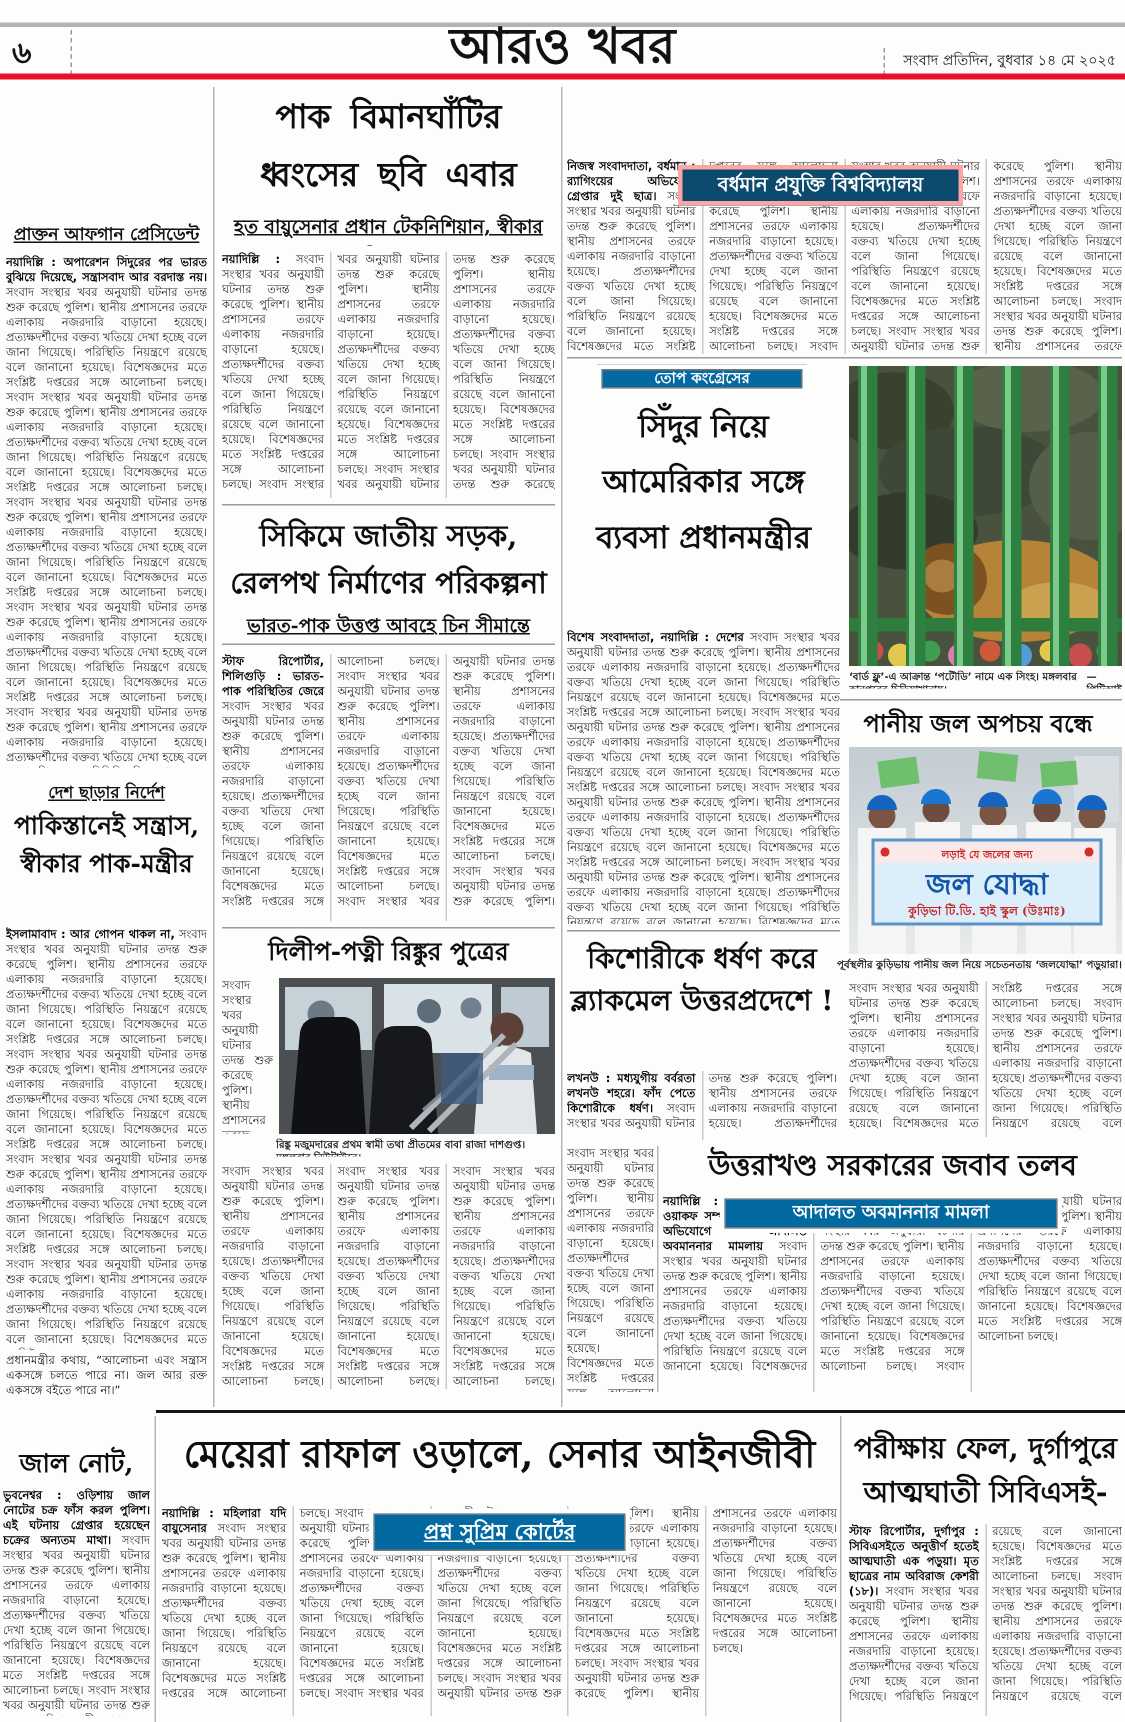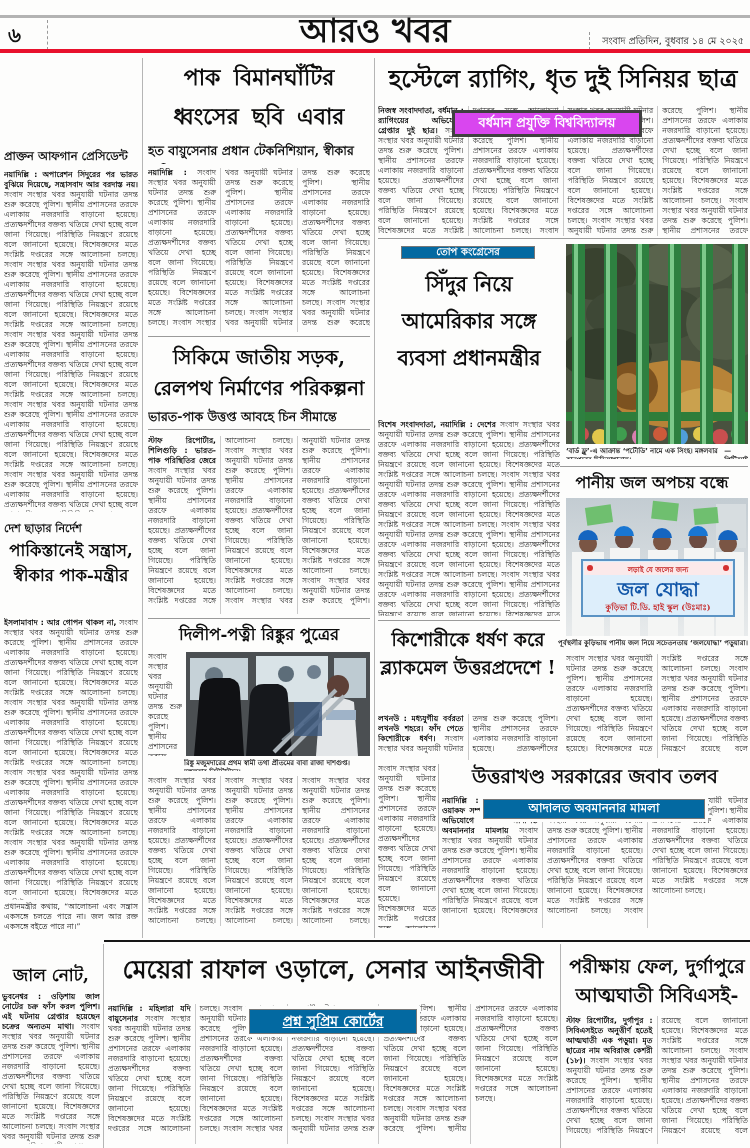--- a/index.html
+++ b/index.html
@@ -10,32 +10,32 @@
     font-family:"DejaVu Serif", serif; color:#111;
   }
   .abs { position:absolute; overflow:hidden; }
   .hl { font-weight:bold; text-align:center; color:#0d0d0d; }
   .body-txt {
     font-size:7.6px; line-height:10px; text-align:justify; color:#2a2a2a;
     column-gap:9px; column-rule:1px solid #c9c9c9;
     font-family:"DejaVu Sans", sans-serif;
   }
   .body-txt b { color:#000; }
-  .kicker { font-weight:bold; text-align:left; }
+  .kicker { font-weight:bold; text-align:center;text-decoration:underline; }
   .hr { background:#9a9a9a; height:1px; }
   .vr { background:#b5b5b5; width:1px; }
   .caption { font-size:6.8px; line-height:9px; color:#222; font-family:"DejaVu Sans", sans-serif; font-weight:bold; }
   .graybox {
     background:#0369a1; color:#fff; font-weight:bold; text-align:center;
     border:3px solid #fdfdfc; box-shadow:0 0 0 1px #777 inset;
     display:flex; align-items:center; justify-content:center;
   }
   .redbox {
-    background:#d946ef; color:#fff; font-weight:bold; text-align:center;
-    border:3px solid #404040; display:flex; align-items:center; justify-content:center;
+    background:#0c4a6e; color:#fff; font-weight:bold; text-align:center;
+    border:3px solid #fca5a5; display:flex; align-items:center; justify-content:center;
   }
   
   #mast-topline { left:0; top:15px; width:750px; height:3px; background:#b3b3b3; }
   #page-number { left:8px; top:20px; width:40px; height:30px; font-size:20px; font-weight:bold; border-right:1px dashed #999; }
   #section-title { left:0; top:10px; width:750px; height:42px; font-size:33px; line-height:42px; font-weight:bold; text-align:center; }
   #mast-dateline { right:6px; top:32px; height:18px; line-height:18px; font-size:9.5px; padding-left:12px; border-left:1px dashed #999; font-family:"DejaVu Sans", sans-serif; }
   #mast-redline { left:0; top:49px; width:750px; height:4px; background:#e8112d; }
 
   
   #cease-hl   { left:4px;  top:62px;  width:134px; height:82px; font-size:17px; line-height:27px; }
@@ -158,21 +158,20 @@
         <line x1="96" y1="88" x2="112" y2="74"></line>
         <line x1="118" y1="72" x2="134" y2="58"></line>
       </g>
       <rect x="108" y="50" width="28" height="34" fill="#3d5a80" opacity="0.8"></rect>
     </svg>
   </div>
   <div class="abs caption" id="car-cap">রিঙ্কু মজুমদারের প্রথম স্বামী তথা প্রীতমের বাবা রাজা দাশগুপ্ত। মঙ্গলবার নিউটাউনে।</div>
   <div class="abs body-txt" id="dilip-body"><span> সংবাদ সংস্থার খবর অনুযায়ী ঘটনার তদন্ত শুরু করেছে পুলিশ। স্থানীয় প্রশাসনের তরফে এলাকায় নজরদারি বাড়ানো হয়েছে। প্রত্যক্ষদর্শীদের বক্তব্য খতিয়ে দেখা হচ্ছে বলে জানা গিয়েছে। পরিস্থিতি নিয়ন্ত্রণে রয়েছে বলে জানানো হয়েছে। বিশেষজ্ঞদের মতে সংশ্লিষ্ট দপ্তরের সঙ্গে আলোচনা চলছে। সংবাদ সংস্থার খবর অনুযায়ী ঘটনার তদন্ত শুরু করেছে পুলিশ। স্থানীয় প্রশাসনের তরফে এলাকায় নজরদারি বাড়ানো হয়েছে। প্রত্যক্ষদর্শীদের বক্তব্য খতিয়ে দেখা হচ্ছে বলে জানা গিয়েছে। পরিস্থিতি নিয়ন্ত্রণে রয়েছে বলে জানানো হয়েছে। বিশেষজ্ঞদের মতে সংশ্লিষ্ট দপ্তরের সঙ্গে আলোচনা চলছে। সংবাদ সংস্থার খবর অনুযায়ী ঘটনার তদন্ত শুরু করেছে পুলিশ। স্থানীয় প্রশাসনের তরফে এলাকায় নজরদারি বাড়ানো হয়েছে। প্রত্যক্ষদর্শীদের বক্তব্য খতিয়ে দেখা হচ্ছে বলে জানা গিয়েছে। পরিস্থিতি নিয়ন্ত্রণে রয়েছে বলে জানানো হয়েছে। বিশেষজ্ঞদের মতে সংশ্লিষ্ট দপ্তরের সঙ্গে আলোচনা চলছে। সংবাদ সংস্থার খবর অনুযায়ী ঘটনার তদন্ত শুরু করেছে পুলিশ। স্থানীয় প্রশাসনের তরফে এলাকায় নজরদারি বাড়ানো হয়েছে। প্রত্যক্ষদর্শীদের বক্তব্য খতিয়ে দেখা হচ্ছে বলে জানা গিয়েছে। পরিস্থিতি নিয়ন্ত্রণে রয়েছে বলে জানানো হয়েছে। বিশেষজ্ঞদের মতে সংশ্লিষ্ট দপ্তরের সঙ্গে আলোচনা চলছে। সংবাদ সংস্থার খবর অনুযায়ী ঘটনার তদন্ত শুরু করেছে পুলিশ। স্থানীয় প্রশাসনের তরফে এলাকায় নজরদারি বাড়ানো হয়েছে। প্রত্যক্ষদর্শীদের বক্তব্য খতিয়ে দেখা হচ্ছে বলে জানা গিয়েছে। পরিস্থিতি নিয়ন্ত্রণে রয়েছে বলে জানানো হয়েছে। বিশেষজ্ঞদের মতে সংশ্লিষ্ট দপ্তরের সঙ্গে আলোচনা চলছে। </span></div>
   <div class="abs vr" id="vr-centre"></div>
 
-  <div class="abs hl" id="rag-hl">হস্টেলে র‍্যাগিং, ধৃত দুই সিনিয়র ছাত্র</div>
   <div class="abs body-txt" id="rag-body"><b>নিজস্ব সংবাদদাতা, বর্ধমান : র‍্যাগিংয়ের অভিযোগে গ্রেপ্তার দুই ছাত্র।</b><span> সংবাদ সংস্থার খবর অনুযায়ী ঘটনার তদন্ত শুরু করেছে পুলিশ। স্থানীয় প্রশাসনের তরফে এলাকায় নজরদারি বাড়ানো হয়েছে। প্রত্যক্ষদর্শীদের বক্তব্য খতিয়ে দেখা হচ্ছে বলে জানা গিয়েছে। পরিস্থিতি নিয়ন্ত্রণে রয়েছে বলে জানানো হয়েছে। বিশেষজ্ঞদের মতে সংশ্লিষ্ট দপ্তরের সঙ্গে আলোচনা চলছে। সংবাদ সংস্থার খবর অনুযায়ী ঘটনার তদন্ত শুরু করেছে পুলিশ। স্থানীয় প্রশাসনের তরফে এলাকায় নজরদারি বাড়ানো হয়েছে। প্রত্যক্ষদর্শীদের বক্তব্য খতিয়ে দেখা হচ্ছে বলে জানা গিয়েছে। পরিস্থিতি নিয়ন্ত্রণে রয়েছে বলে জানানো হয়েছে। বিশেষজ্ঞদের মতে সংশ্লিষ্ট দপ্তরের সঙ্গে আলোচনা চলছে। সংবাদ সংস্থার খবর অনুযায়ী ঘটনার তদন্ত শুরু করেছে পুলিশ। স্থানীয় প্রশাসনের তরফে এলাকায় নজরদারি বাড়ানো হয়েছে। প্রত্যক্ষদর্শীদের বক্তব্য খতিয়ে দেখা হচ্ছে বলে জানা গিয়েছে। পরিস্থিতি নিয়ন্ত্রণে রয়েছে বলে জানানো হয়েছে। বিশেষজ্ঞদের মতে সংশ্লিষ্ট দপ্তরের সঙ্গে আলোচনা চলছে। সংবাদ সংস্থার খবর অনুযায়ী ঘটনার তদন্ত শুরু করেছে পুলিশ। স্থানীয় প্রশাসনের তরফে এলাকায় নজরদারি বাড়ানো হয়েছে। প্রত্যক্ষদর্শীদের বক্তব্য খতিয়ে দেখা হচ্ছে বলে জানা গিয়েছে। পরিস্থিতি নিয়ন্ত্রণে রয়েছে বলে জানানো হয়েছে। বিশেষজ্ঞদের মতে সংশ্লিষ্ট দপ্তরের সঙ্গে আলোচনা চলছে। সংবাদ সংস্থার খবর অনুযায়ী ঘটনার তদন্ত শুরু করেছে পুলিশ। স্থানীয় প্রশাসনের তরফে এলাকায় নজরদারি বাড়ানো হয়েছে। প্রত্যক্ষদর্শীদের বক্তব্য খতিয়ে দেখা হচ্ছে বলে জানা গিয়েছে। পরিস্থিতি নিয়ন্ত্রণে রয়েছে বলে জানানো হয়েছে। বিশেষজ্ঞদের মতে সংশ্লিষ্ট দপ্তরের সঙ্গে আলোচনা চলছে। </span></div>
   <div class="abs redbox" id="rag-box">বর্ধমান প্রযুক্তি বিশ্ববিদ্যালয়</div>
   <div class="abs hr" id="hr-r1"></div>
 
   <div class="abs graybox" id="sin-kicker">তোপ কংগ্রেসের</div>
   <div class="abs hl" id="sin-hl">সিঁদুর নিয়ে আমেরিকার সঙ্গে ব্যবসা প্রধানমন্ত্রীর</div>
   <div class="abs body-txt" id="sin-body"><b>বিশেষ সংবাদদাতা, নয়াদিল্লি : দেশের</b><span> সংবাদ সংস্থার খবর অনুযায়ী ঘটনার তদন্ত শুরু করেছে পুলিশ। স্থানীয় প্রশাসনের তরফে এলাকায় নজরদারি বাড়ানো হয়েছে। প্রত্যক্ষদর্শীদের বক্তব্য খতিয়ে দেখা হচ্ছে বলে জানা গিয়েছে। পরিস্থিতি নিয়ন্ত্রণে রয়েছে বলে জানানো হয়েছে। বিশেষজ্ঞদের মতে সংশ্লিষ্ট দপ্তরের সঙ্গে আলোচনা চলছে। সংবাদ সংস্থার খবর অনুযায়ী ঘটনার তদন্ত শুরু করেছে পুলিশ। স্থানীয় প্রশাসনের তরফে এলাকায় নজরদারি বাড়ানো হয়েছে। প্রত্যক্ষদর্শীদের বক্তব্য খতিয়ে দেখা হচ্ছে বলে জানা গিয়েছে। পরিস্থিতি নিয়ন্ত্রণে রয়েছে বলে জানানো হয়েছে। বিশেষজ্ঞদের মতে সংশ্লিষ্ট দপ্তরের সঙ্গে আলোচনা চলছে। সংবাদ সংস্থার খবর অনুযায়ী ঘটনার তদন্ত শুরু করেছে পুলিশ। স্থানীয় প্রশাসনের তরফে এলাকায় নজরদারি বাড়ানো হয়েছে। প্রত্যক্ষদর্শীদের বক্তব্য খতিয়ে দেখা হচ্ছে বলে জানা গিয়েছে। পরিস্থিতি নিয়ন্ত্রণে রয়েছে বলে জানানো হয়েছে। বিশেষজ্ঞদের মতে সংশ্লিষ্ট দপ্তরের সঙ্গে আলোচনা চলছে। সংবাদ সংস্থার খবর অনুযায়ী ঘটনার তদন্ত শুরু করেছে পুলিশ। স্থানীয় প্রশাসনের তরফে এলাকায় নজরদারি বাড়ানো হয়েছে। প্রত্যক্ষদর্শীদের বক্তব্য খতিয়ে দেখা হচ্ছে বলে জানা গিয়েছে। পরিস্থিতি নিয়ন্ত্রণে রয়েছে বলে জানানো হয়েছে। বিশেষজ্ঞদের মতে সংশ্লিষ্ট দপ্তরের সঙ্গে আলোচনা চলছে। </span></div>
 
   <div class="abs" id="lion-photo">
     <svg width="182" height="200" viewBox="0 0 182 200">

